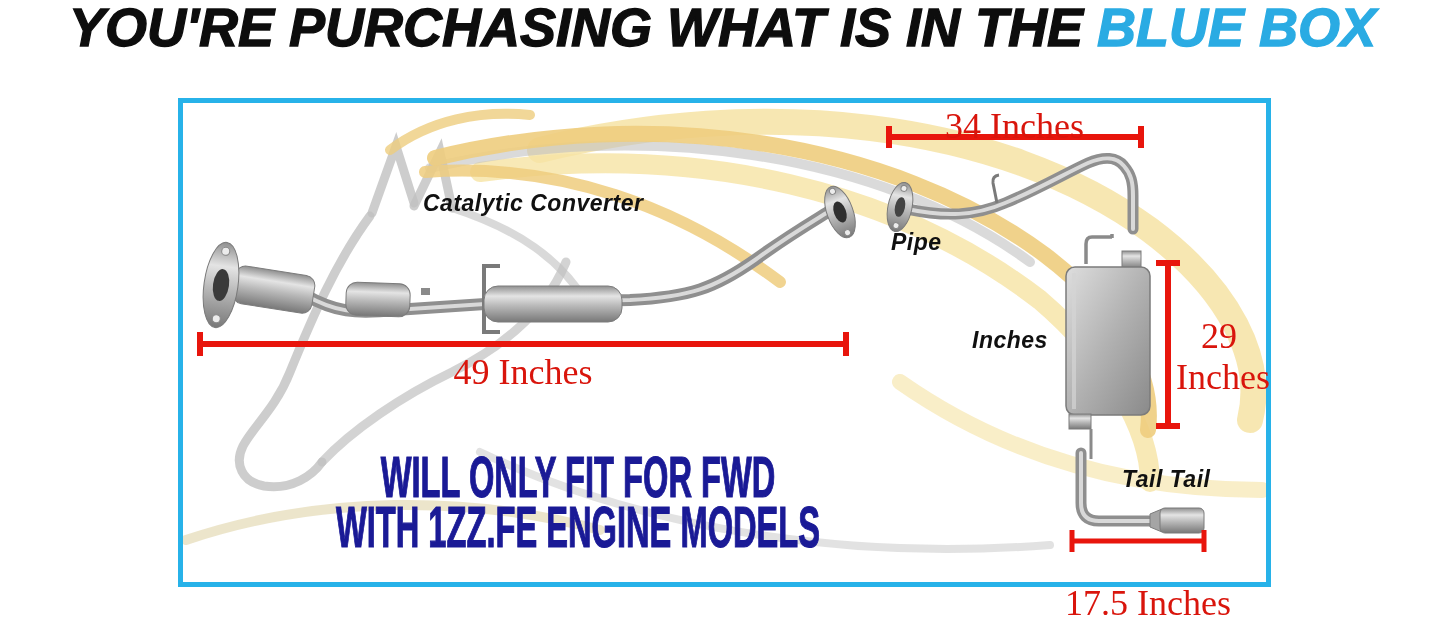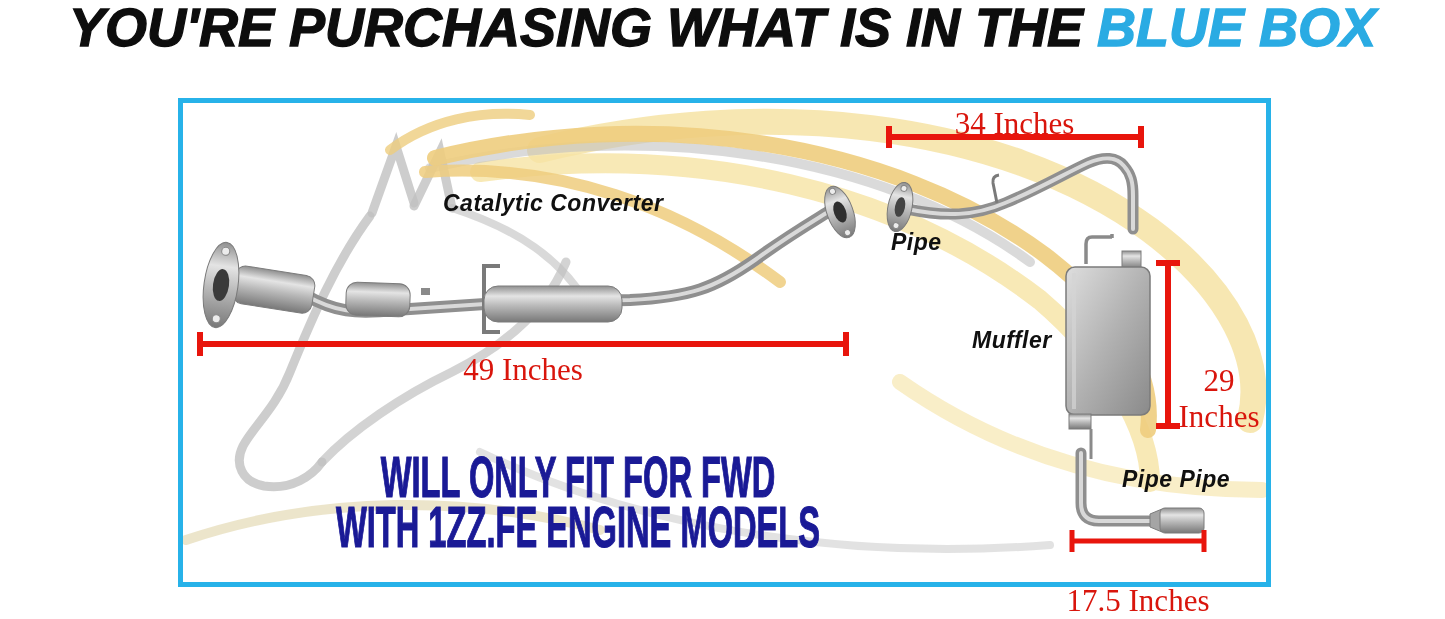--- a/index.html
+++ b/index.html
@@ -22,24 +22,24 @@
     border:5px solid #27b2e9; background:transparent;
   }
   svg.diagram { position:absolute; left:0; top:0; width:1445px; height:619px; }
   .lbl {
     position:absolute; color:#101010;
     font-style:italic; font-weight:bold; font-size:23px;
     white-space:nowrap; letter-spacing:0.5px;
   }
   .dim {
     position:absolute; color:#d9150c;
-    font-family:"Liberation Serif", serif; font-size:31px;
+    font-family:"Liberation Serif", serif; font-size:36px;
     text-align:center; line-height:1.15; white-space:nowrap;
   }
-  .dim.wrap { white-space:normal;margin-top:47px; }
+  .dim.wrap { white-space:normal; }
   .note {
     position:absolute; left:178px; width:800px; text-align:center;
     color:#1a1a96; font-weight:bold; font-size:48px; white-space:nowrap;
     transform:scale(0.68, 1.18); transform-origin:50% 50%;
     -webkit-text-stroke:1px currentColor;
   }
 </style>
 </head>
 <body>
 
@@ -149,24 +149,24 @@
       </g>
       <g>
         <path d="M 1168 263 V 426 M 1156 263 H 1180 M 1156 426 H 1180"></path>
       </g>
       <g>
         <path d="M 1072 541 H 1204 M 1072 530 V 552 M 1204 530 V 552" stroke-width="5"></path>
       </g>
     </g>
   </svg>
 
-  <div class="lbl" style="left:423px; top:190px;margin-left:20px;">Catalytic Converter</div>
+  <div class="lbl" style="left:423px; top:190px;">Catalytic Converter</div>
   <div class="lbl" style="left:891px; top:229px;">Pipe</div>
-  <div class="lbl" style="left:972px; top:327px;">Muffler</div>
-  <div class="lbl" style="left:1122px; top:466px;">Pipe Pipe</div>
+  <div class="lbl" style="left:972px; top:327px;">Inches</div>
+  <div class="lbl" style="left:1122px; top:466px;">Tail Tail</div>
 
   <div class="dim" style="left:888px; top:106px; width:253px;">34 Inches</div>
   <div class="dim" style="left:200px; top:352px; width:646px;">49 Inches</div>
   <div class="dim wrap" style="left:1176px; top:316px; width:86px;">29 Inches</div>
   <div class="dim" style="left:1065px; top:549px; width:146px;margin-top:34px;">17.5 Inches</div>
 
   <div class="note" style="top:450px;">WILL ONLY FIT FOR FWD</div>
   <div class="note" style="top:500px;">WITH 1ZZ.FE ENGINE MODELS</div>
 
 </div>

